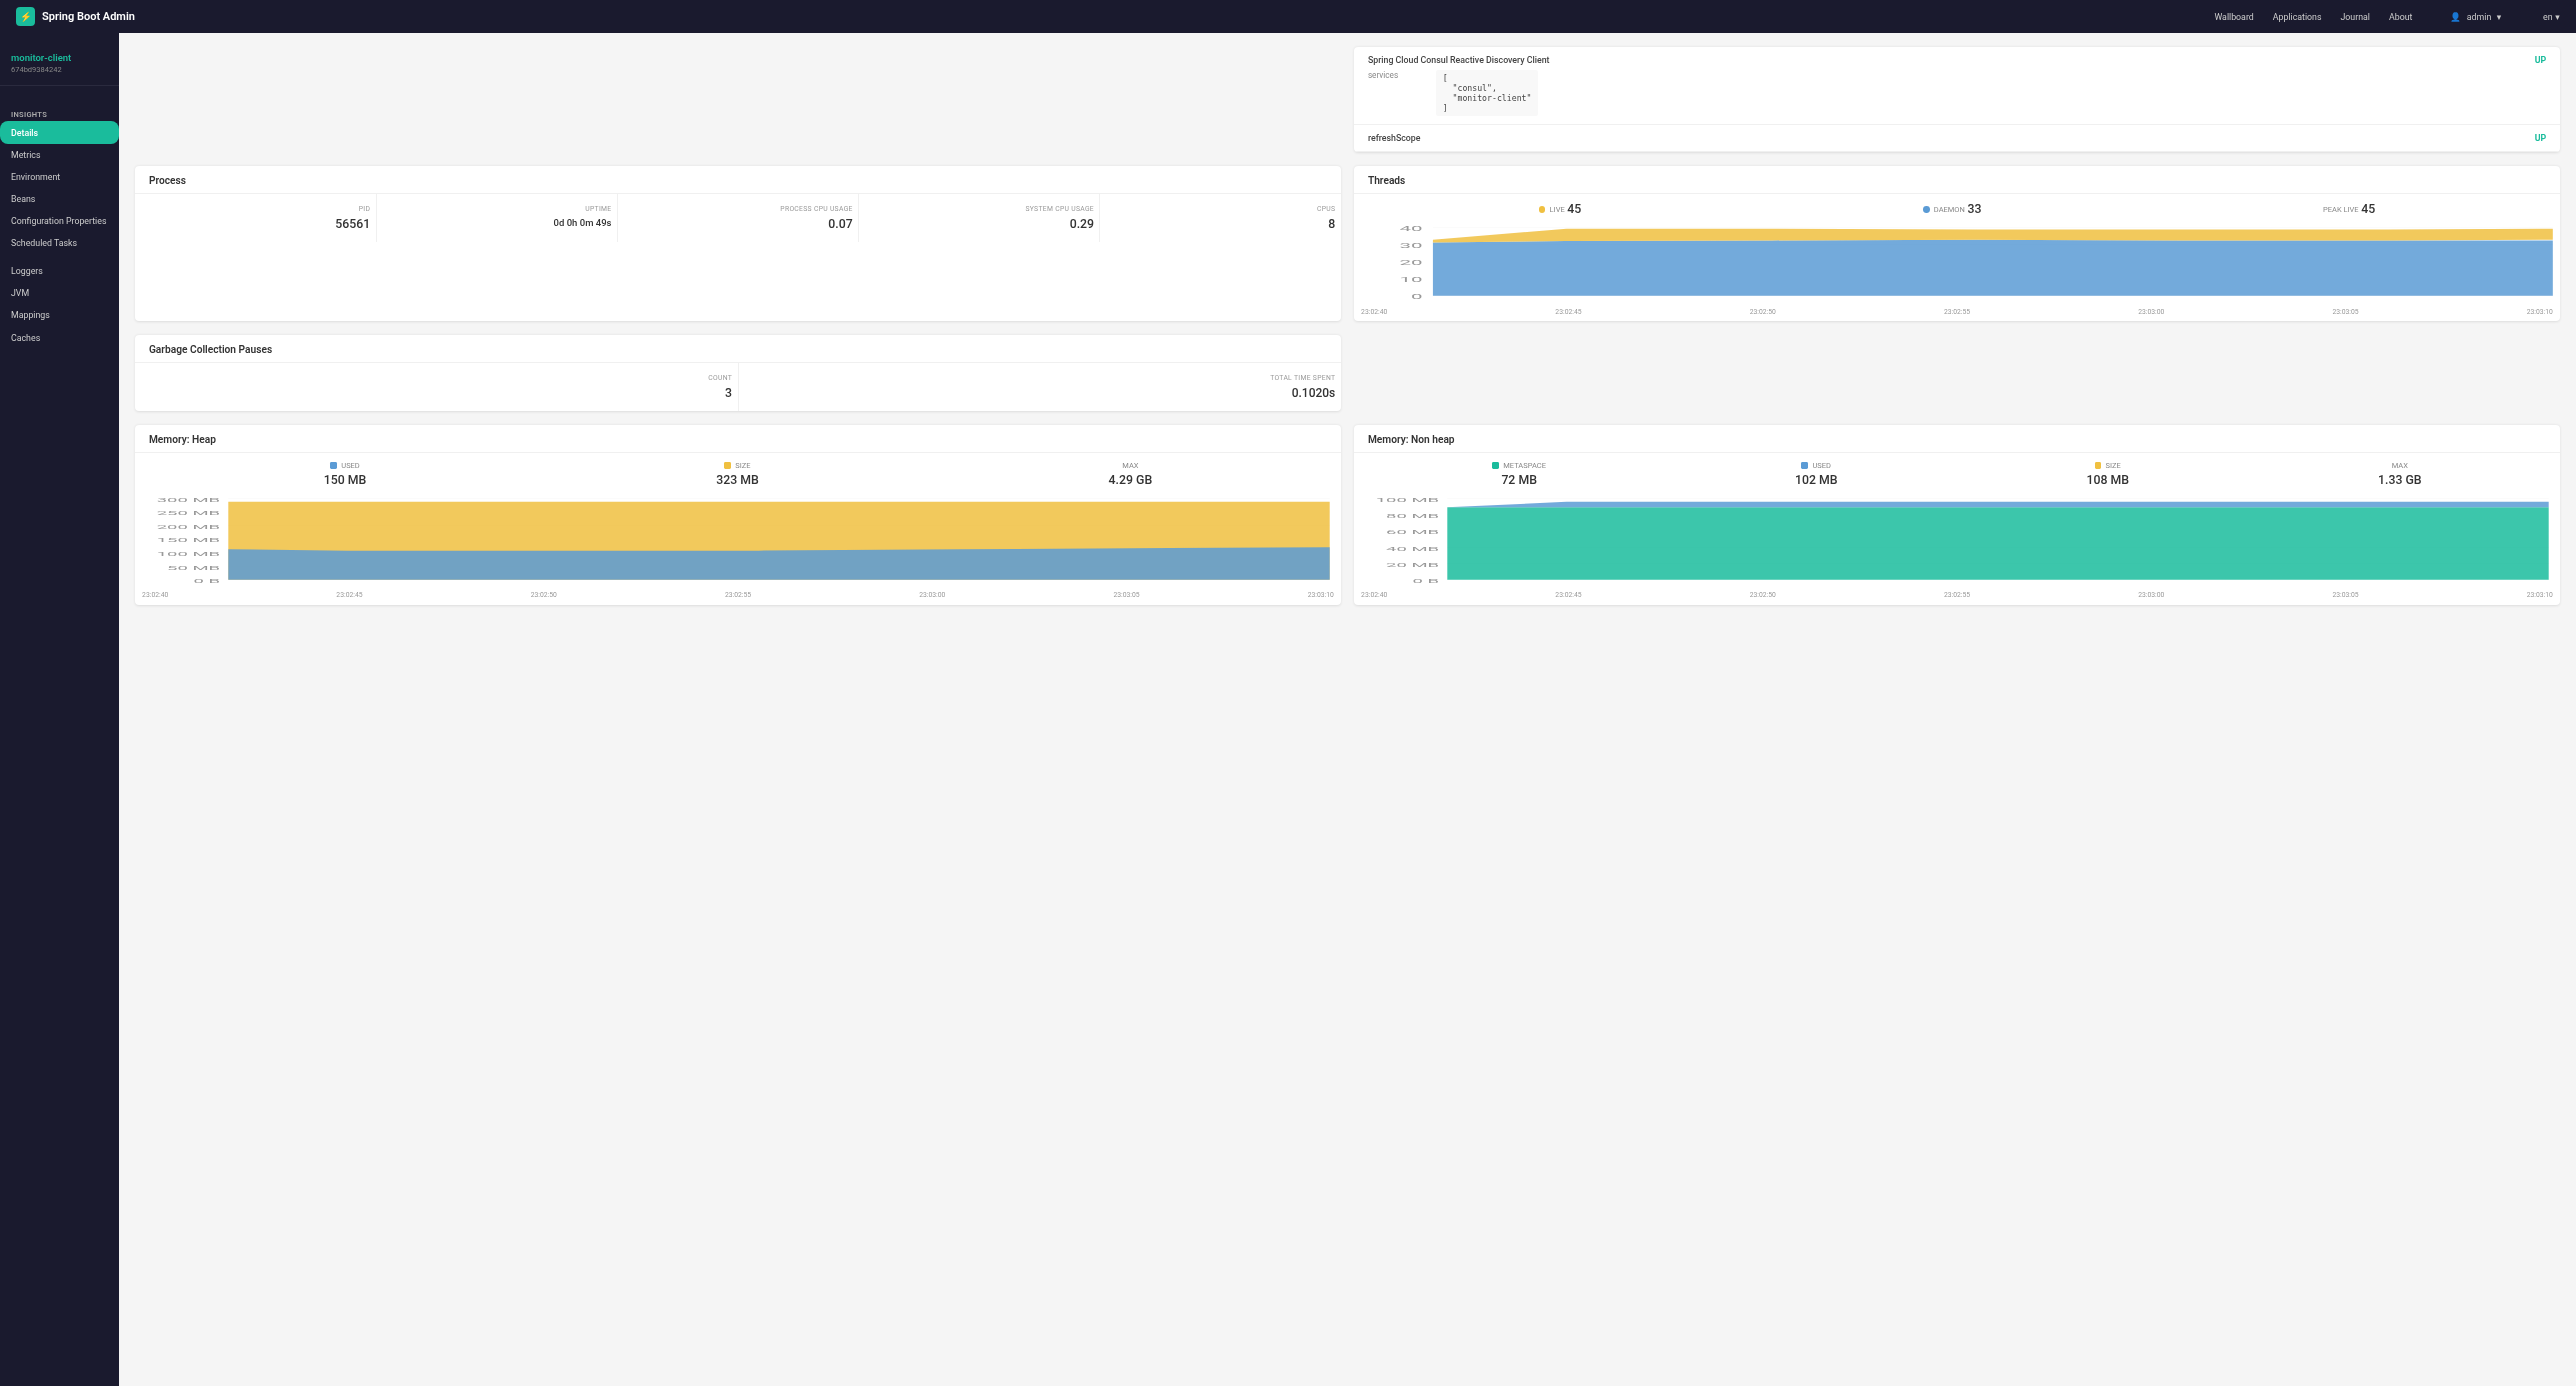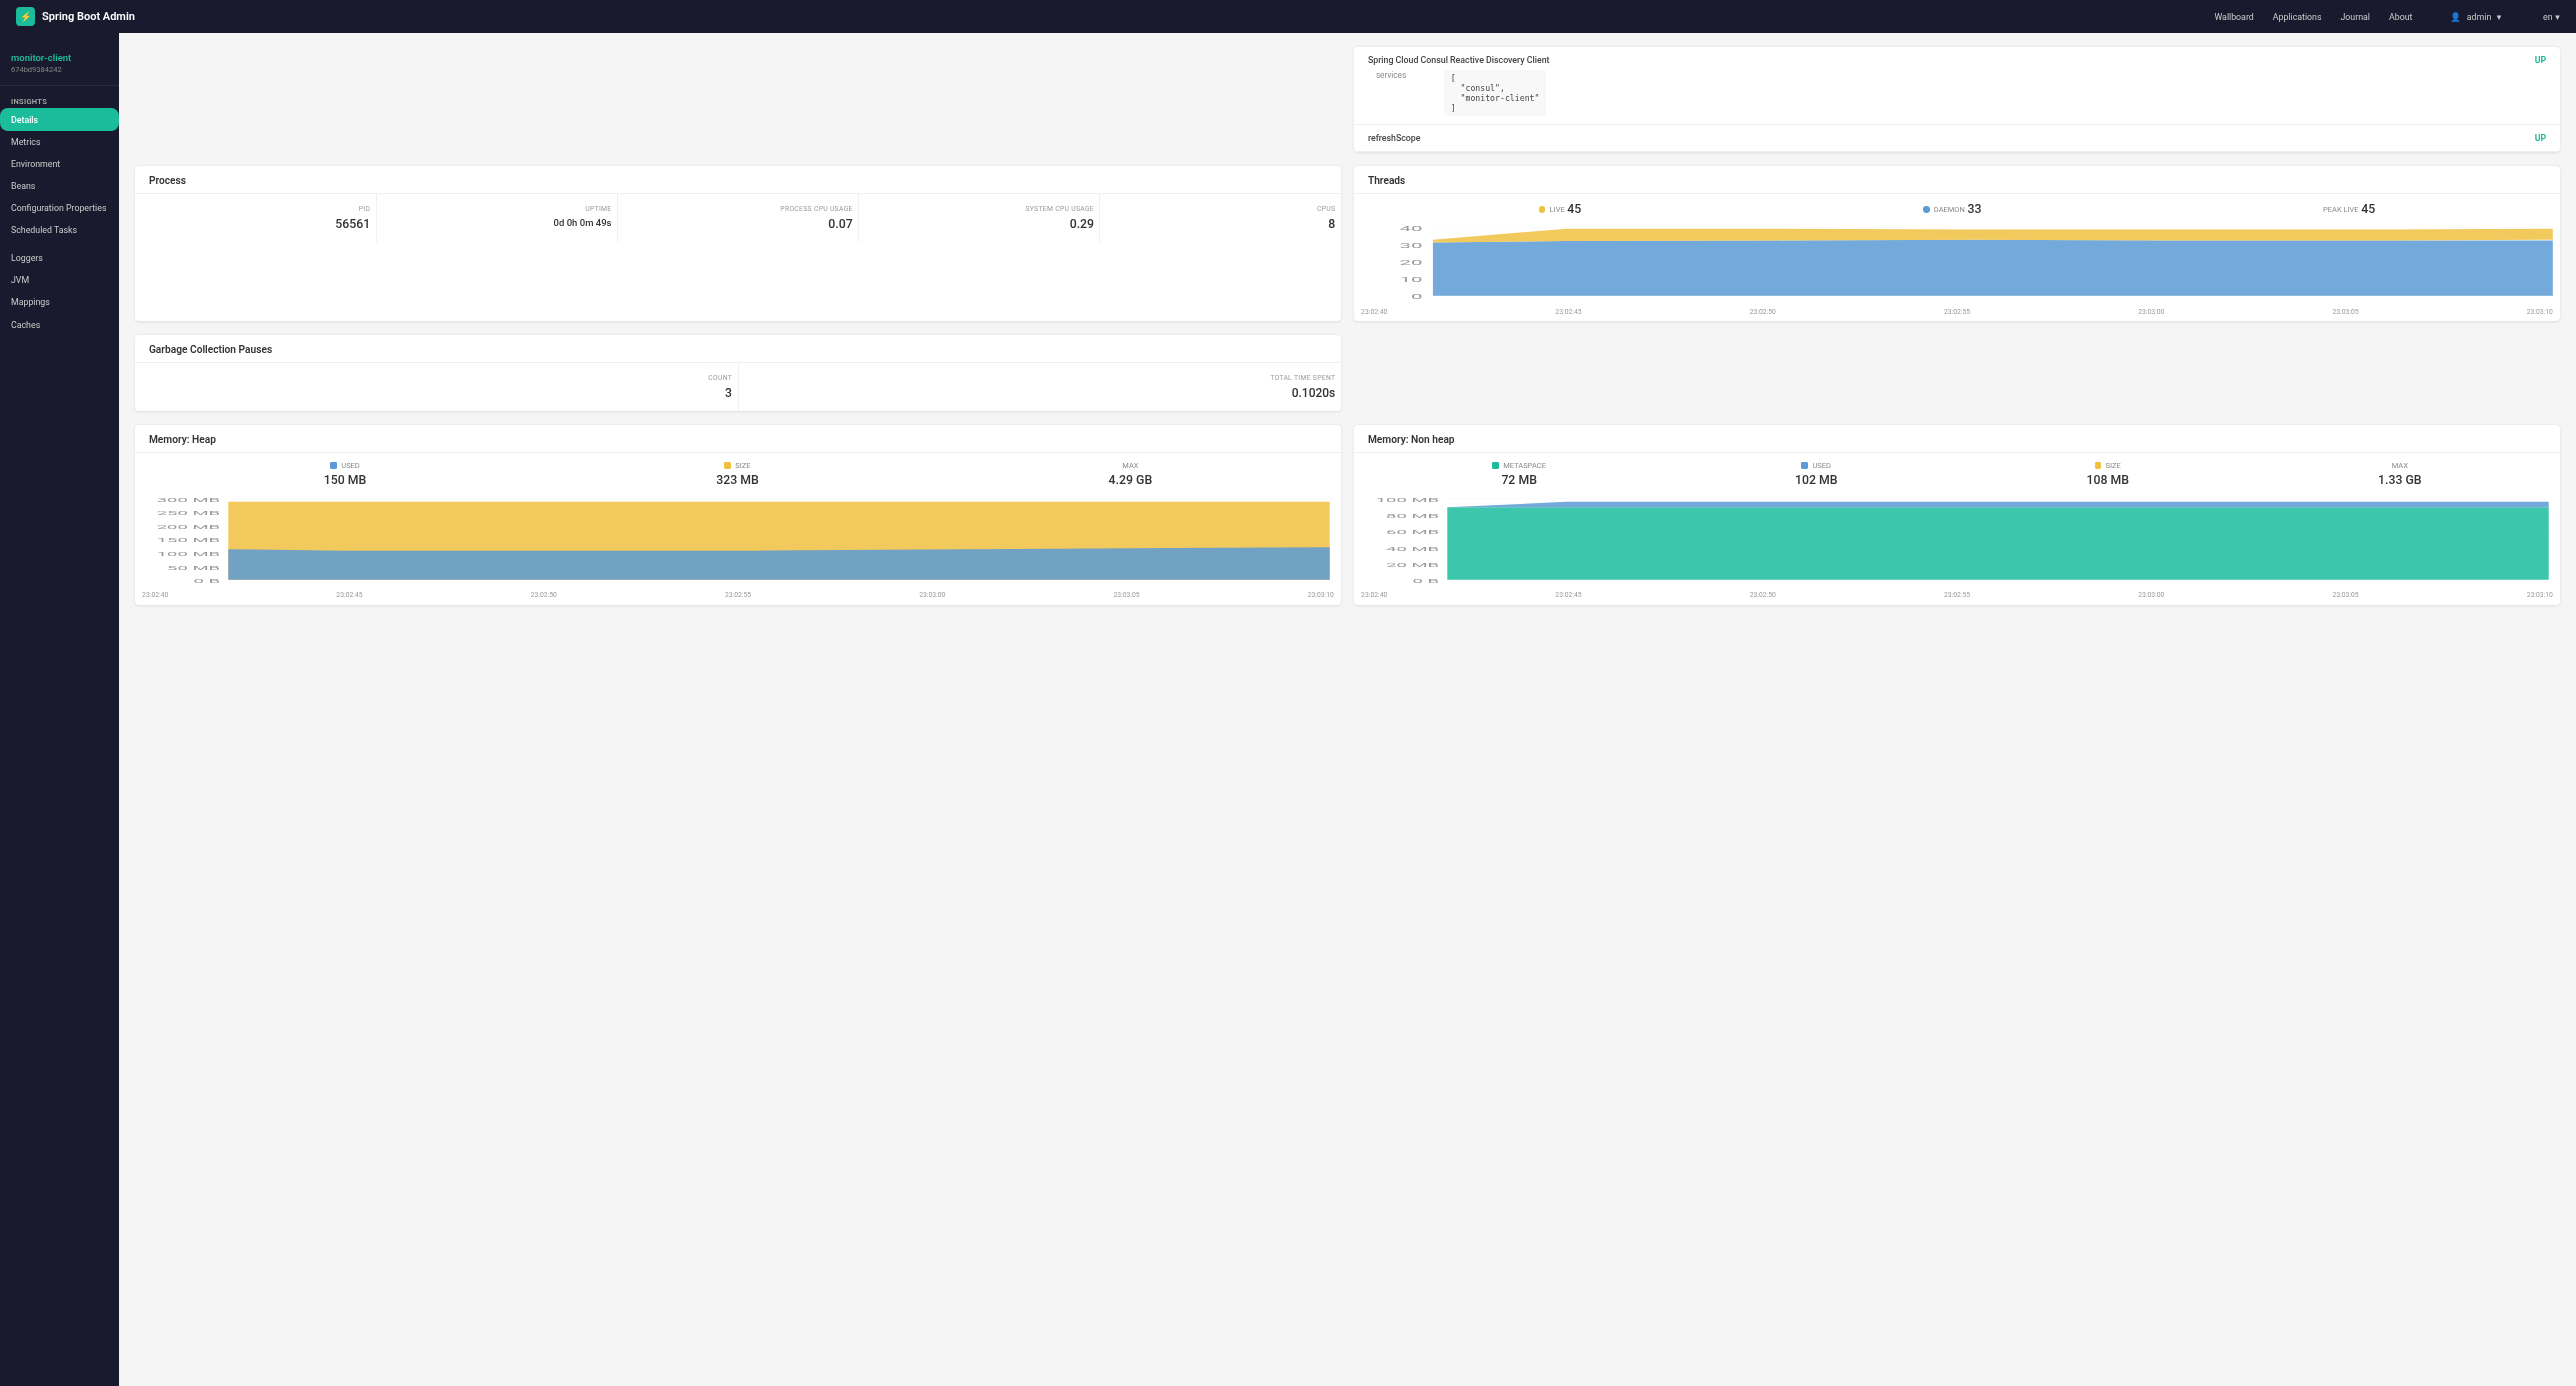--- a/index.html
+++ b/index.html
@@ -68,21 +68,21 @@
     .sidebar {
       width: 119px;
       background: #1a1a2e;
       flex-shrink: 0;
       padding-top: 11px;
       min-height: calc(100vh - 33px);
     }
     .sidebar-client {
       padding: 8.2px 11px 11px;
       border-bottom: 0.7px solid #2a2a3e;
-      margin-bottom: 3px;
+      margin-bottom: 16px;
     }
     .sidebar-client-name {
       color: #1abc9c;
       font-weight: 600;
       font-size: 9.5px;
     }
     .sidebar-client-id {
       color: #888;
       font-size: 7.5px;
       margin-top: 1.4px;
@@ -150,21 +150,20 @@
       font-weight: 500;
     }
     .badge-up {
       color: #1abc9c;
       font-weight: 700;
       font-size: 8.8px;
     }
     .health-detail {
       display: flex;
       margin-top: 5.4px;
-      margin-left: 8px;
     }
     .health-detail-key {
       color: #888;
       font-size: 8.2px;
       min-width: 68px;
     }
     .health-detail-val {
       font-family: monospace;
       font-size: 8.2px;
       background: #f8f8f8;

